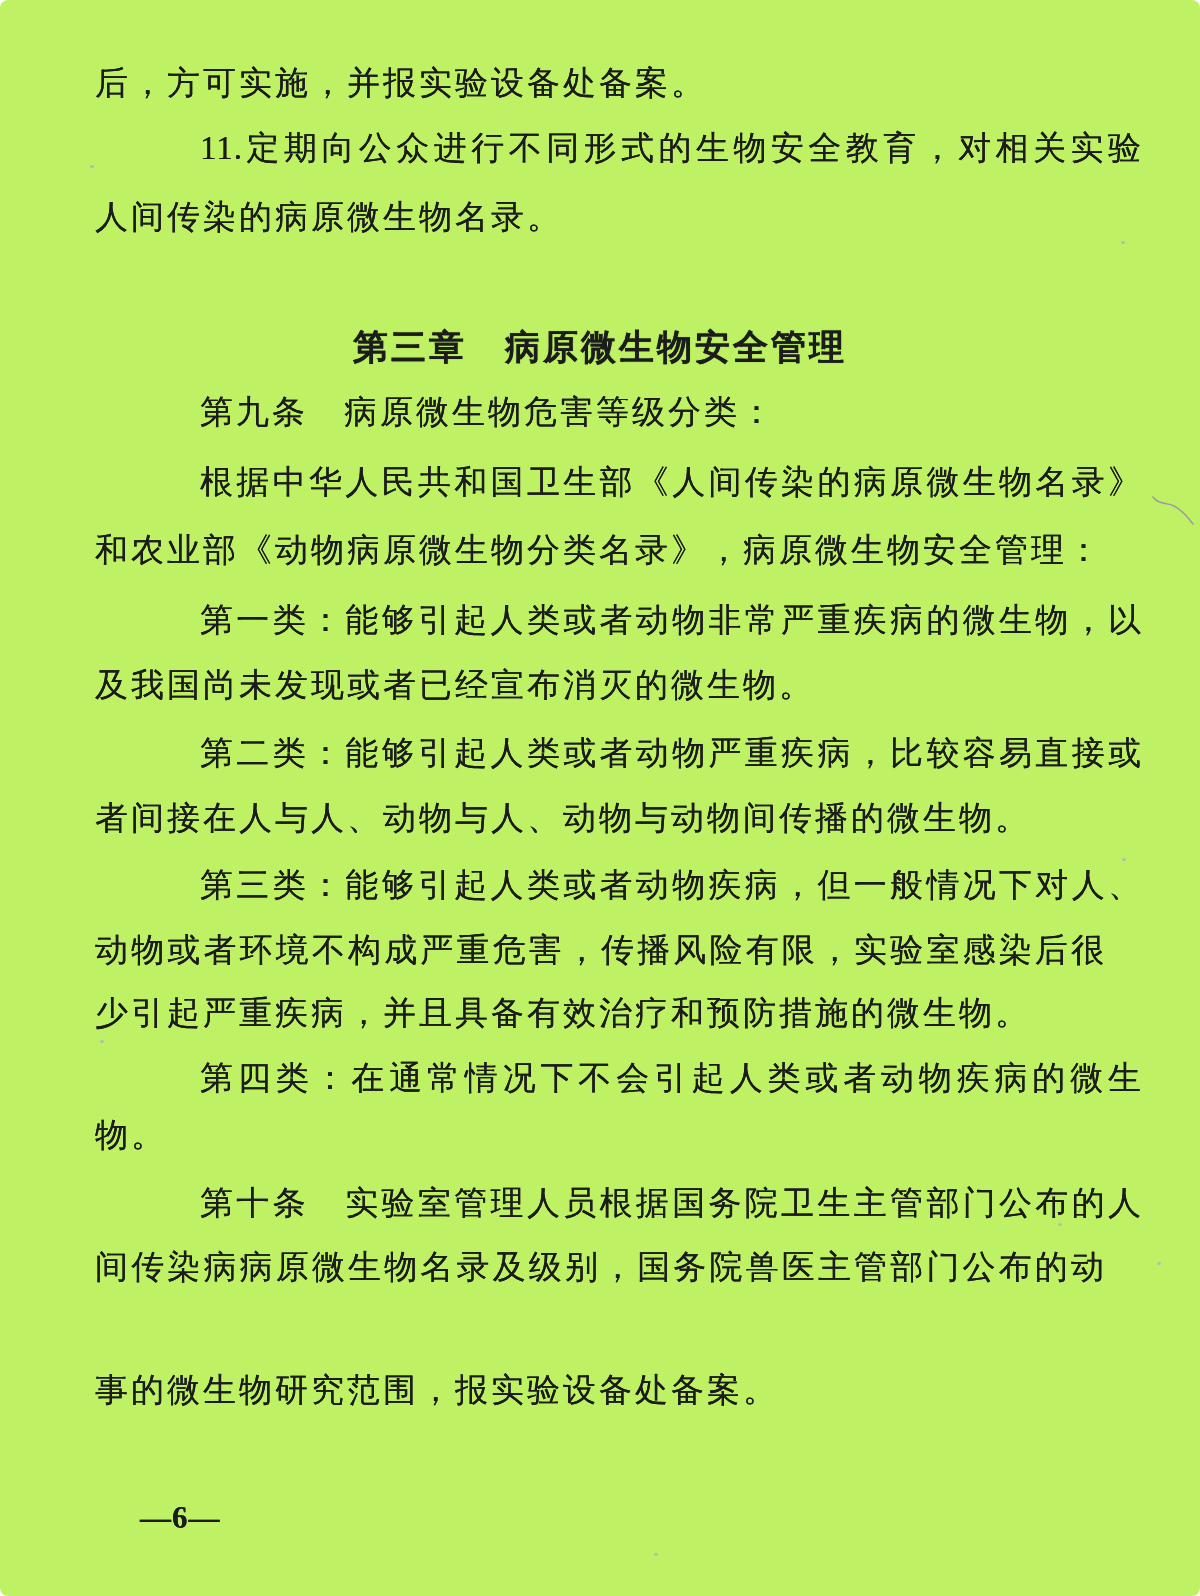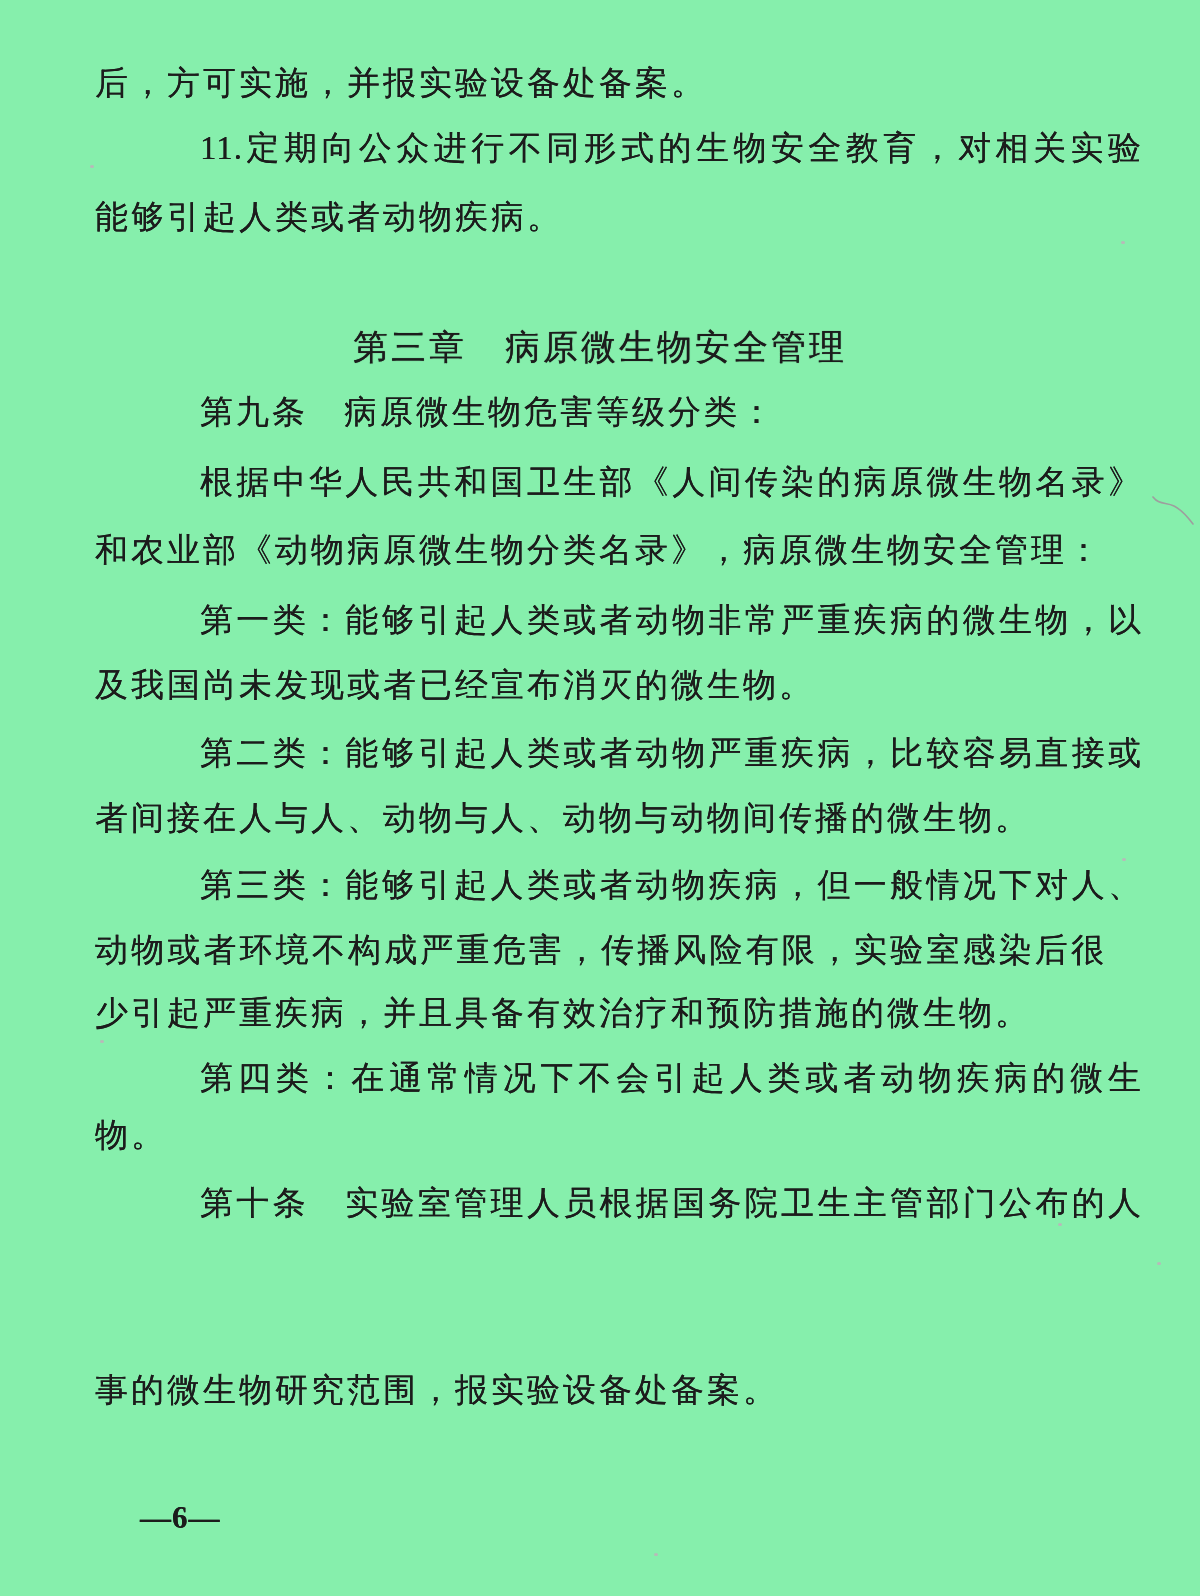--- a/index.html
+++ b/index.html
@@ -1,23 +1,24 @@
 <!DOCTYPE html>
 <html><head>
 <meta charset="utf-8">
 <style>
   html, body { margin: 0; padding: 0; background: #ffffff; }
   .page {
     position: relative;
     width: 1200px;
     height: 1596px;
-    background: #86efac;
+    background: #bef264;
     overflow: hidden;
     font-family: "Liberation Serif", "DejaVu Serif", serif;
     color: #1c1c1c;
+    border-radius: 8px;
   }
   .line {
     position: absolute;
     left: 95px;
     width: 1010px;
     font-size: 33px;
     line-height: 44px;
     letter-spacing: 3px;
     white-space: nowrap;
     text-shadow: 0 0 0.5px currentColor;
@@ -32,21 +33,21 @@
     letter-spacing: 1px;
     text-align: justify;
     text-align-last: justify;
   }
   .heading {
     position: absolute;
     top: 326px;
     left: 0;
     width: 100%;
     text-align: center;
-    font-weight: normal;
+    font-weight: bold;
     font-size: 35px;
     line-height: 44px;
     letter-spacing: 3px;
     text-shadow: 0 0 0.7px currentColor;
   }
   .pagenum {
     position: absolute;
     top: 1500px;
     left: 140px;
     font-size: 31px;
@@ -69,37 +70,38 @@
     height: 42px;
   }
 </style>
 </head>
 <body>
 
 <div class="page">
 
   <div class="line" style="top:61px">后，方可实施，并报实验设备处备案。</div>
   <div class="line indent justify" style="top:126px">11.定期向公众进行不同形式的生物安全教育，对相关实验</div>
-  <div class="line" style="top:195px">能够引起人类或者动物疾病。</div>
+  <div class="line" style="top:195px">人间传染的病原微生物名录。</div>
 
   <div class="heading">第三章　病原微生物安全管理</div>
 
   <div class="line indent" style="top:390px">第九条　病原微生物危害等级分类：</div>
   <div class="line indent justify" style="top:460px">根据中华人民共和国卫生部《人间传染的病原微生物名录》</div>
   <div class="line" style="top:528px">和农业部《动物病原微生物分类名录》，病原微生物安全管理：</div>
   <div class="line indent justify" style="top:598px">第一类：能够引起人类或者动物非常严重疾病的微生物，以</div>
   <div class="line indent justify" style="top:731px">第二类：能够引起人类或者动物严重疾病，比较容易直接或</div>
   <div class="line" style="top:663px">及我国尚未发现或者已经宣布消灭的微生物。</div>
   <div class="line indent justify" style="top:863px">第三类：能够引起人类或者动物疾病，但一般情况下对人、</div>
   <div class="line" style="top:796px">者间接在人与人、动物与人、动物与动物间传播的微生物。</div>
   <div class="line justify" style="top:928px">动物或者环境不构成严重危害，传播风险有限，实验室感染后很</div>
   <div class="line" style="top:991px">少引起严重疾病，并且具备有效治疗和预防措施的微生物。</div>
   <div class="line indent justify" style="top:1056px">第四类：在通常情况下不会引起人类或者动物疾病的微生</div>
   <div class="line" style="top:1113px">物。</div>
   <div class="line indent justify" style="top:1181px">第十条　实验室管理人员根据国务院卫生主管部门公布的人</div>
+  <div class="line justify" style="top:1245px">间传染病病原微生物名录及级别，国务院兽医主管部门公布的动</div>
   <div class="line" style="top:1368px">事的微生物研究范围，报实验设备处备案。</div>
 
   <div class="pagenum">—6—</div>
 
   <svg class="squiggle" viewBox="0 0 48 42" xmlns="http://www.w3.org/2000/svg">
     <path d="M3,7 C9,15 16,12 24,16 C32,20 37,26 43,34" stroke="#9e9e9e" stroke-width="1.6" fill="none" stroke-linecap="round"></path>
   </svg>
 
   <div class="speck" style="left:90px;  top:165px"></div>
   <div class="speck" style="left:1121px; top:241px"></div>

